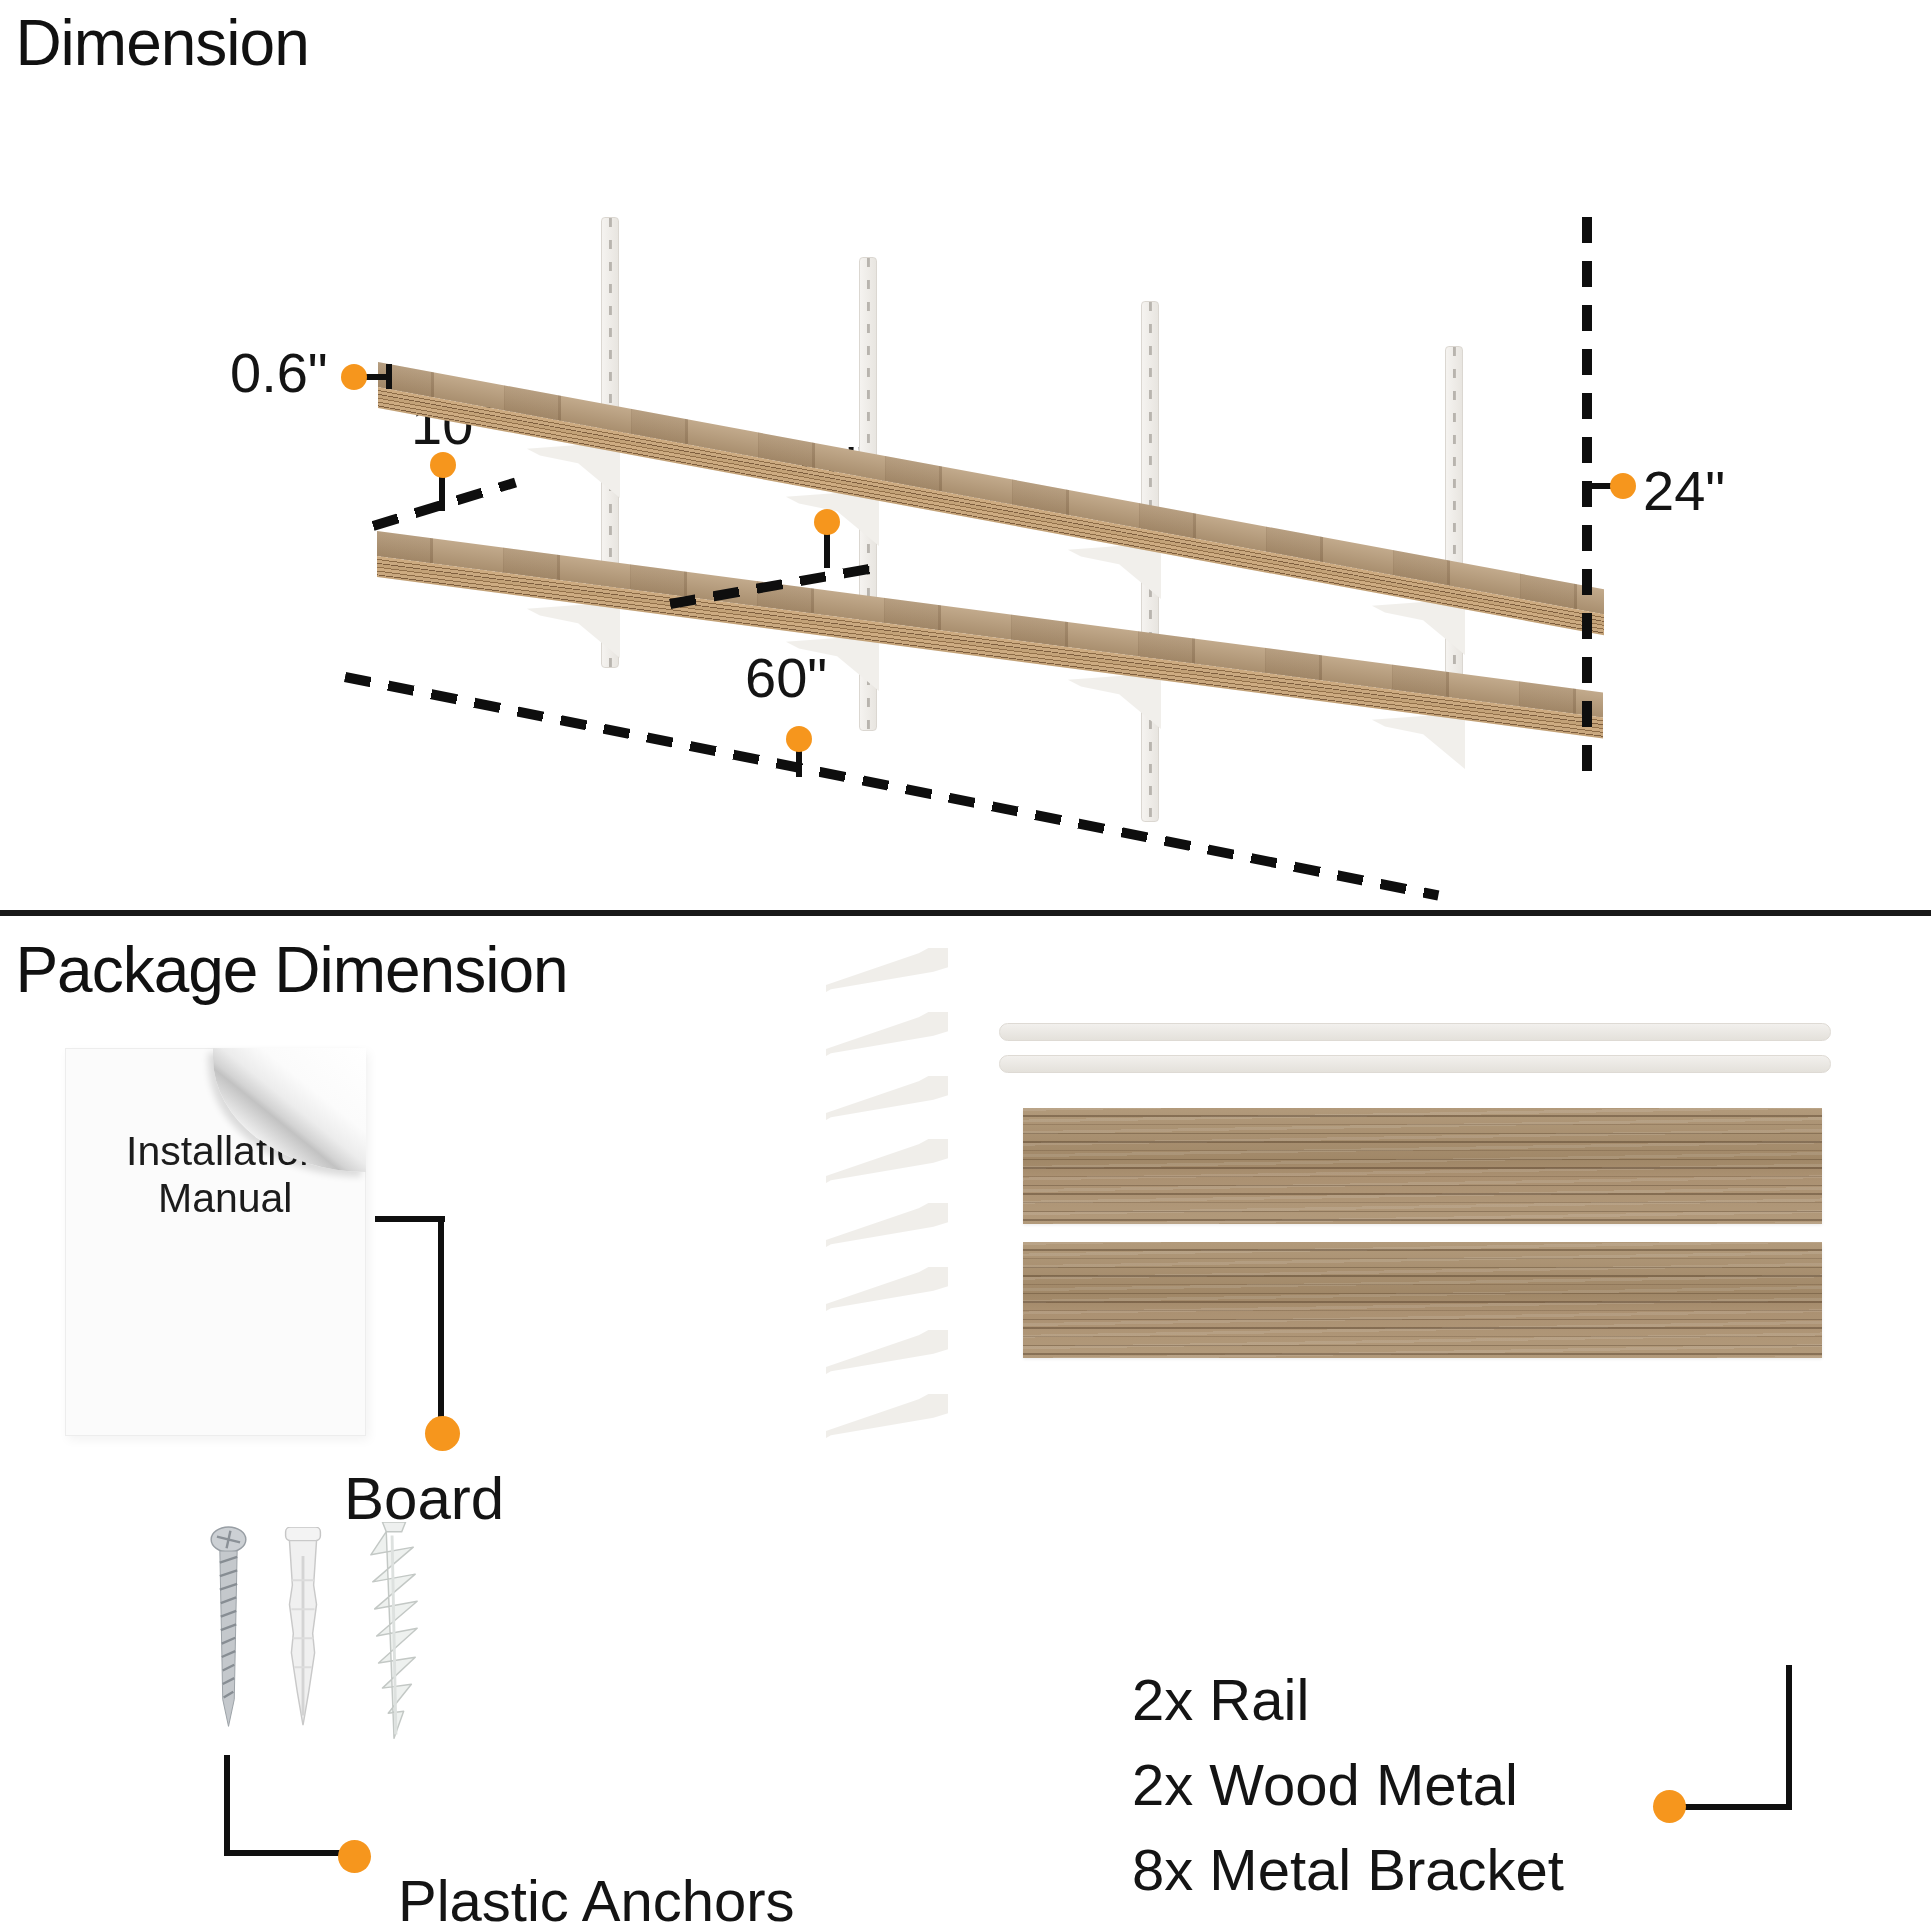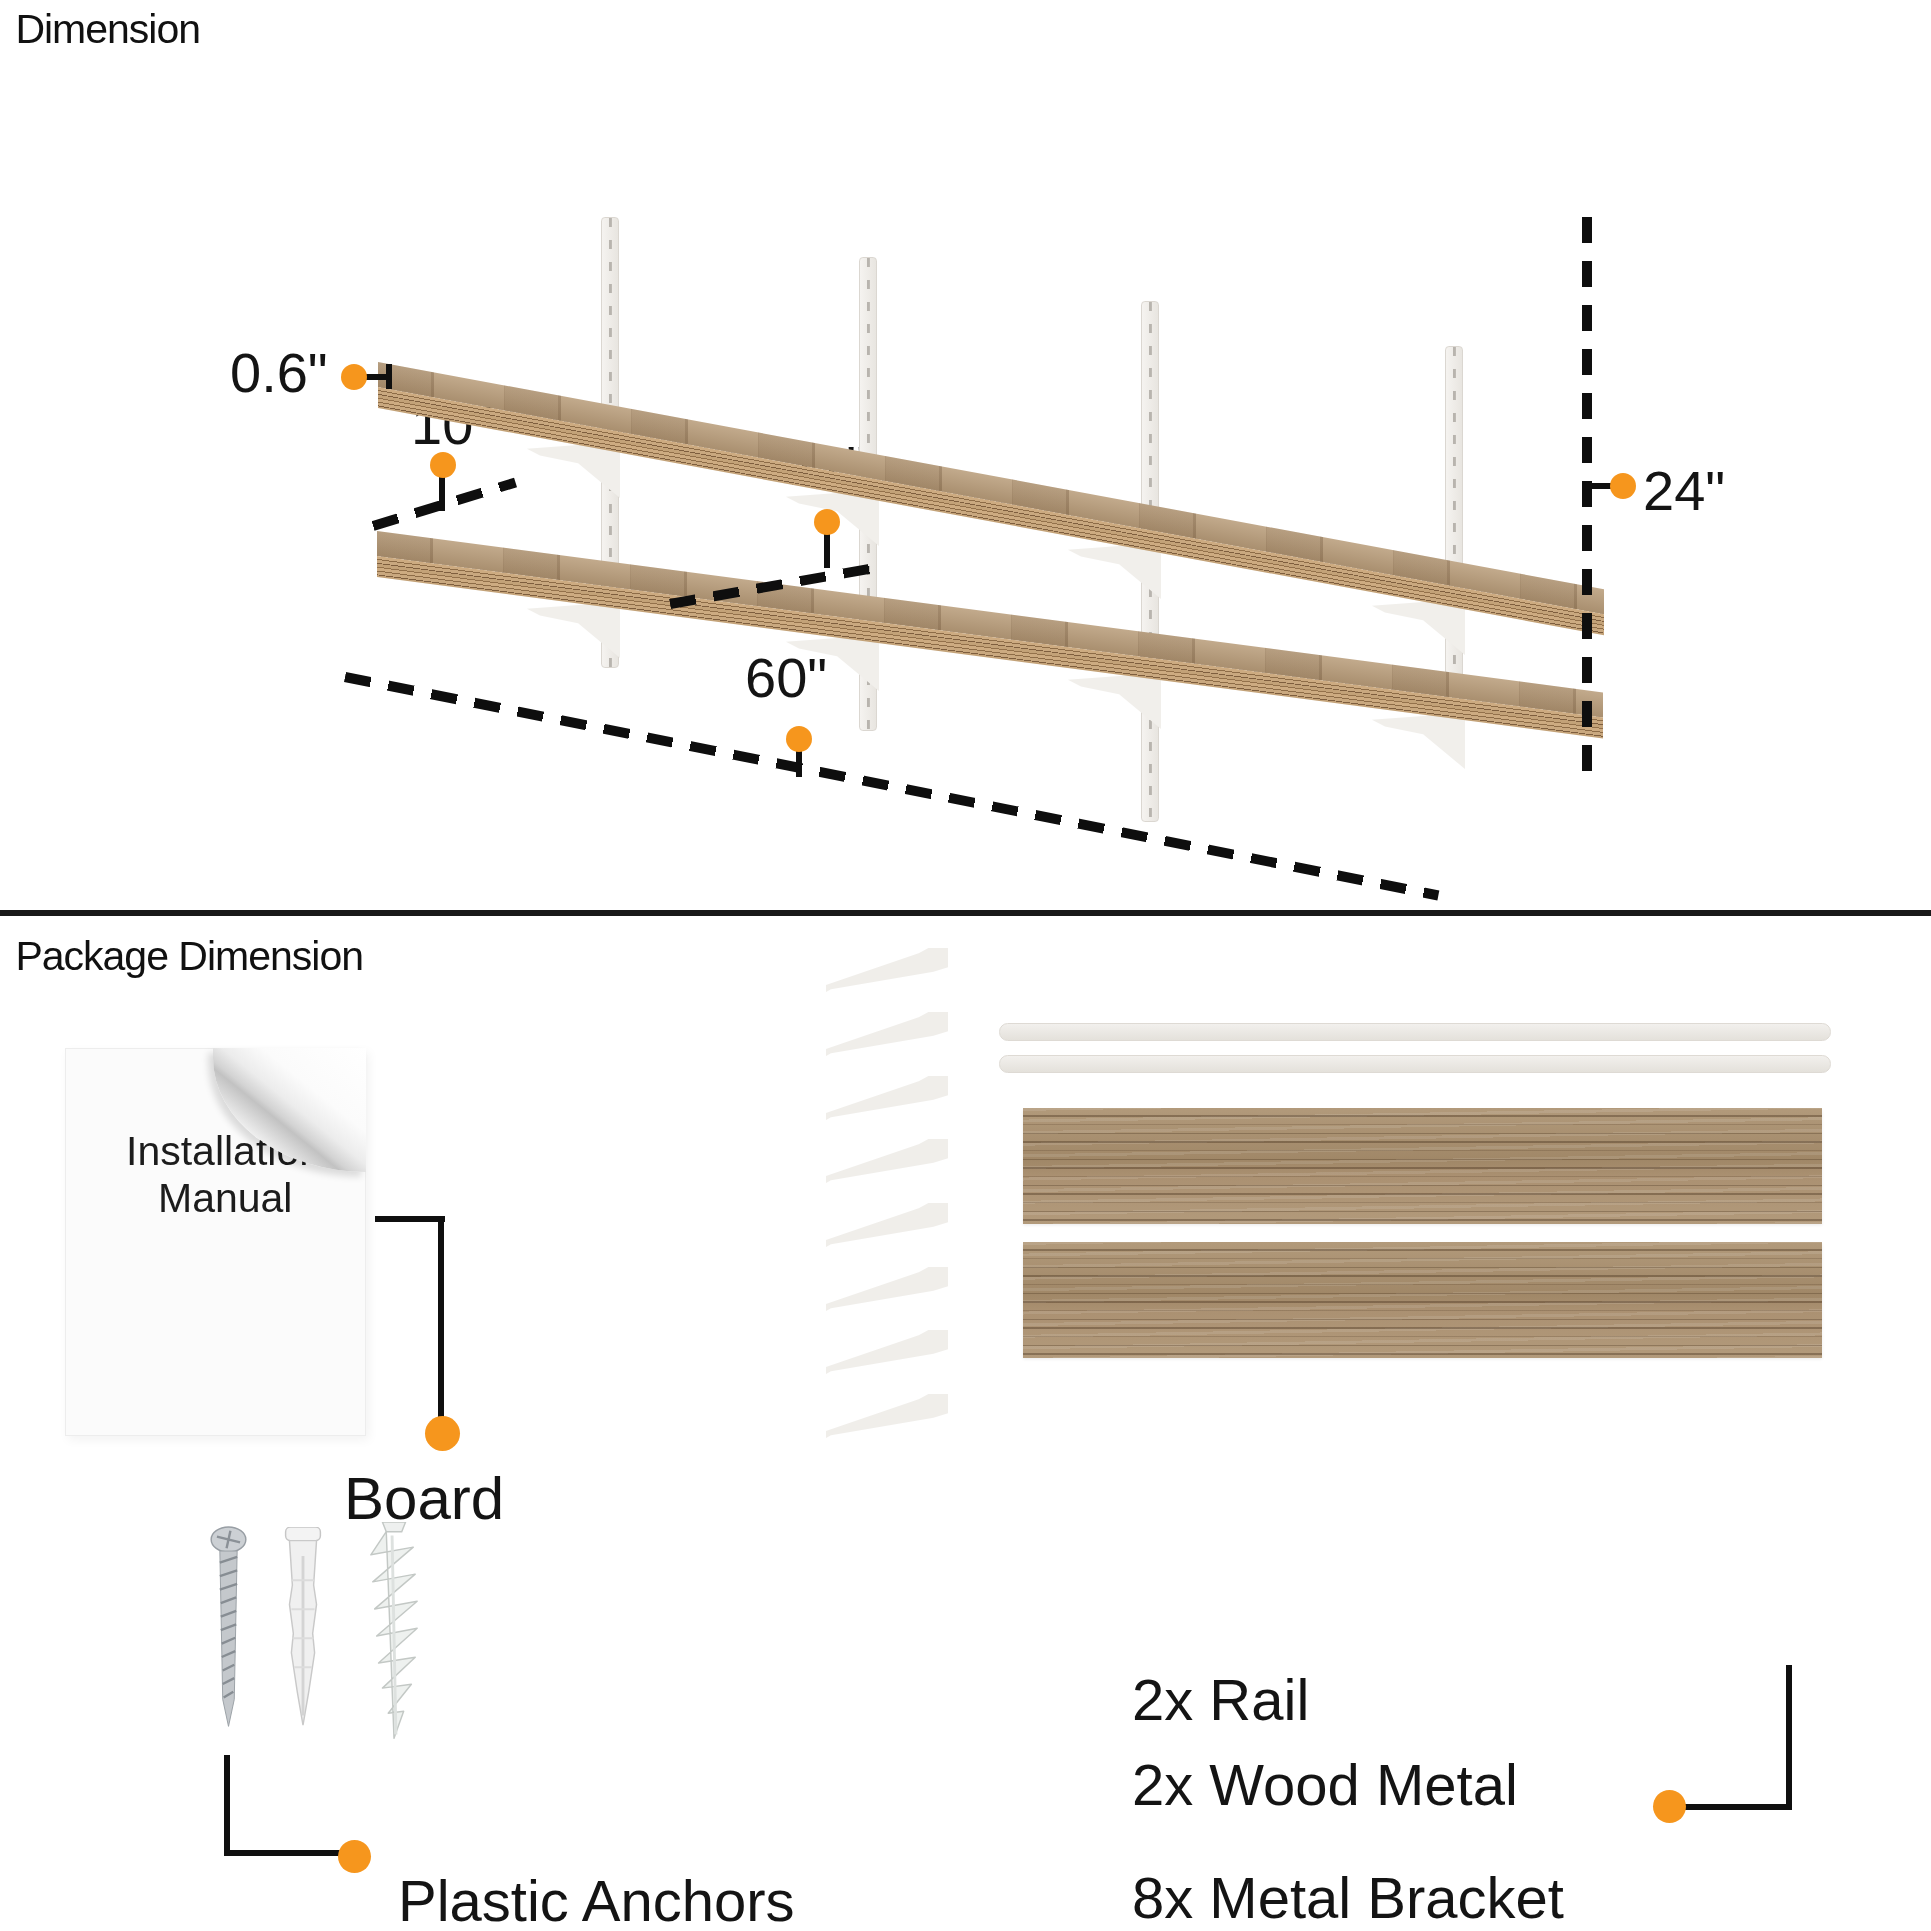--- a/index.html
+++ b/index.html
@@ -1,21 +1,21 @@
 <!DOCTYPE html>
 <html><head>
 <meta charset="utf-8">
 <style>
   html,body{margin:0;padding:0;background:#ffffff;}
   .canvas{
     position:relative;width:1931px;height:1931px;background:#ffffff;overflow:hidden;
     font-family:"Liberation Sans","DejaVu Sans",sans-serif;color:#141414;
   }
   .abs{position:absolute;}
-  .section-title{position:absolute;font-size:41px;font-weight:400;color:#111;white-space:nowrap;letter-spacing:-1px;}
+  .section-title{position:absolute;font-size:64px;font-weight:400;color:#111;white-space:nowrap;letter-spacing:-1px;}
   .lbl{position:absolute;font-size:56px;font-weight:400;color:#141414;white-space:nowrap;}
 
   
   .dot{position:absolute;width:26px;height:26px;border-radius:50%;background:#F6961D;z-index:9;}
   .dot-lg{width:35px;height:35px;}
   .solid-h{position:absolute;height:5.8px;background:#0f0f0f;z-index:8;}
   .solid-v{position:absolute;width:5.8px;background:#0f0f0f;z-index:8;}
   .dash-h{position:absolute;height:9.7px;z-index:8;
     background:repeating-linear-gradient(90deg,#0e0e0e 0 26px,transparent 26px 44px);}
   .dash-v{position:absolute;width:9.7px;z-index:8;
@@ -181,16 +181,16 @@
   <div class="p-rail" style="left:999px;top:1055px;"></div>
 
   <div class="p-board" style="left:1023px;top:1108px;"></div>
   <div class="p-board" style="left:1023px;top:1242px;"></div>
 
   <div class="solid-v" style="left:1786px;top:1665px;height:145px;"></div>
   <div class="solid-h" style="left:1685px;top:1804px;width:107px;"></div>
   <div class="dot" style="left:1653px;top:1790px;width:33px;height:33px;"></div>
   <div class="lbl" style="left:1132px;top:1666px;font-size:58px;">2x Rail</div>
   <div class="lbl" style="left:1132px;top:1751px;font-size:58px;">2x Wood Metal</div>
-  <div class="lbl" style="left:1132px;top:1836px;font-size:58px;margin-top:28px;">8x Metal Bracket</div>
+  <div class="lbl" style="left:1132px;top:1836px;font-size:58px;">8x Metal Bracket</div>
 
 </div>
 
 
 </body></html>

